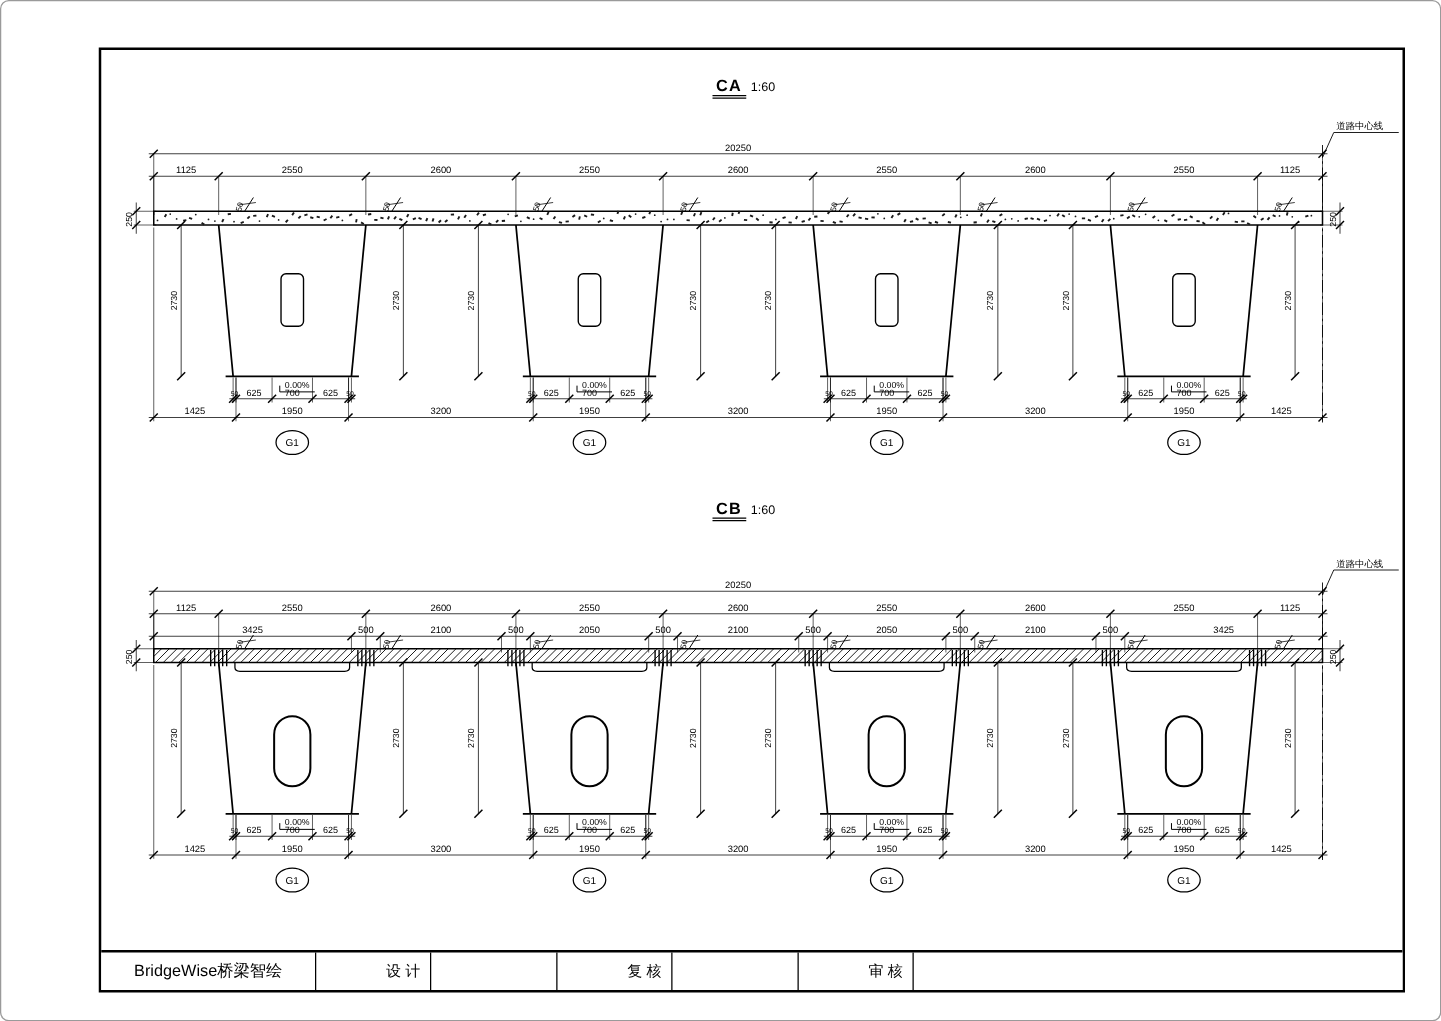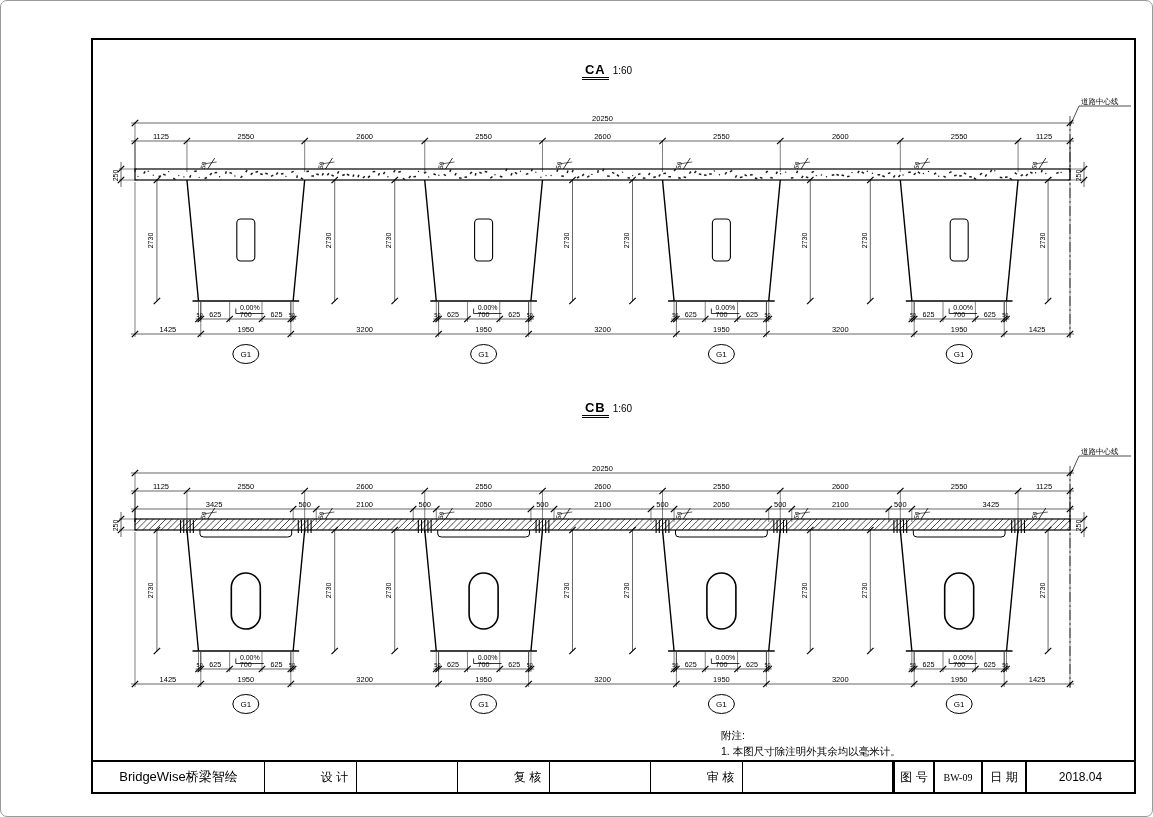--- a/index.html
+++ b/index.html
@@ -1,19 +1,19 @@
 <!DOCTYPE html>
 <html><head>
 <meta charset="utf-8">
 <style>
   html,body{margin:0;padding:0;background:#fff;}
   .canvas{position:relative;width:1153px;height:817px;background:#fff;border:1px solid #9a9a9a;
           border-radius:7px;box-sizing:border-box;overflow:hidden;
           font-family:"Liberation Sans", sans-serif;color:#000;}
-  .frame{position:absolute;left:90px;top:37px;width:1045px;height:756px;
+  .frame{position:absolute;left:78px;top:37px;width:1045px;height:756px;
          border:2px solid #000;box-sizing:border-box;background:#fff;}
   .sec-title{position:absolute;left:449px;width:130px;text-align:center;white-space:nowrap;}
   .sec-name{font-size:13px;font-weight:bold;border-bottom:3px double #000;padding:0 3px;letter-spacing:1px;}
   .sec-scale{font-size:10px;margin-left:4px;}
   svg.sec{position:absolute;left:0;width:1041px;height:290px;overflow:visible;}
   .notes{position:absolute;left:628px;top:687px;font-size:10.5px;line-height:1.55;}
   .titleblock{position:absolute;left:0;right:0;bottom:0;height:30px;display:flex;
               border-top:2px solid #000;font-size:12px;align-items:stretch;background:#fff;gap:48px;}
   .tb-cell{border-right:1px solid #000;display:flex;align-items:center;justify-content:center;
            box-sizing:border-box;white-space:nowrap;overflow:hidden;}
@@ -947,24 +947,20 @@
         <text x="152.8148148148148" y="245.5" font-size="7.5" fill="#000" font-family="&quot;Liberation Sans&quot;, sans-serif" text-anchor="middle">1950</text>
         <text x="271.7098765432099" y="245.5" font-size="7.5" fill="#000" font-family="&quot;Liberation Sans&quot;, sans-serif" text-anchor="middle">3200</text>
         <text x="390.60493827160496" y="245.5" font-size="7.5" fill="#000" font-family="&quot;Liberation Sans&quot;, sans-serif" text-anchor="middle">1950</text>
         <text x="509.5" y="245.5" font-size="7.5" fill="#000" font-family="&quot;Liberation Sans&quot;, sans-serif" text-anchor="middle">3200</text>
         <text x="628.395061728395" y="245.5" font-size="7.5" fill="#000" font-family="&quot;Liberation Sans&quot;, sans-serif" text-anchor="middle">1950</text>
         <text x="747.2901234567902" y="245.5" font-size="7.5" fill="#000" font-family="&quot;Liberation Sans&quot;, sans-serif" text-anchor="middle">3200</text>
         <text x="866.1851851851852" y="245.5" font-size="7.5" fill="#000" font-family="&quot;Liberation Sans&quot;, sans-serif" text-anchor="middle">1950</text>
         <text x="944.1018518518518" y="245.5" font-size="7.5" fill="#000" font-family="&quot;Liberation Sans&quot;, sans-serif" text-anchor="middle">1425</text>
       </svg>
 
-    <div class="notes">
-      <div>附注:</div>
-      <div>1. 本图尺寸除注明外其余均以毫米计。</div>
-    </div>
 
     <div class="titleblock">
       <div class="tb-cell tb-company" style="width:172px">
         <span>BridgeWise桥梁智绘</span>
         </div>
       <div class="tb-cell" style="width:44px">
         <span>设 计</span>
         </div>
       <div class="tb-cell" style="width:53px">
         <span></span>
@@ -974,30 +970,16 @@
         </div>
       <div class="tb-cell" style="width:53px">
         <span></span>
         </div>
       <div class="tb-cell" style="width:44px">
         <span>审 核</span>
         </div>
       <div class="tb-cell" style="width:53px;border-right:none">
         <span></span>
         </div>
-      <div class="tb-group" style="flex:1">
-        <div class="tb-cell" style="width:42px">
-          <span>图 号</span>
-          </div>
-        <div class="tb-cell tb-small" style="width:48px">
-          <span>BW-09</span>
-          </div>
-        <div class="tb-cell" style="width:44px">
-          <span>日 期</span>
-          </div>
-        <div class="tb-cell" style="flex:1">
-          <span>2018.04</span>
-          </div>
-      </div>
     </div>
 
   </div>
 </div>
 
 </body></html>

